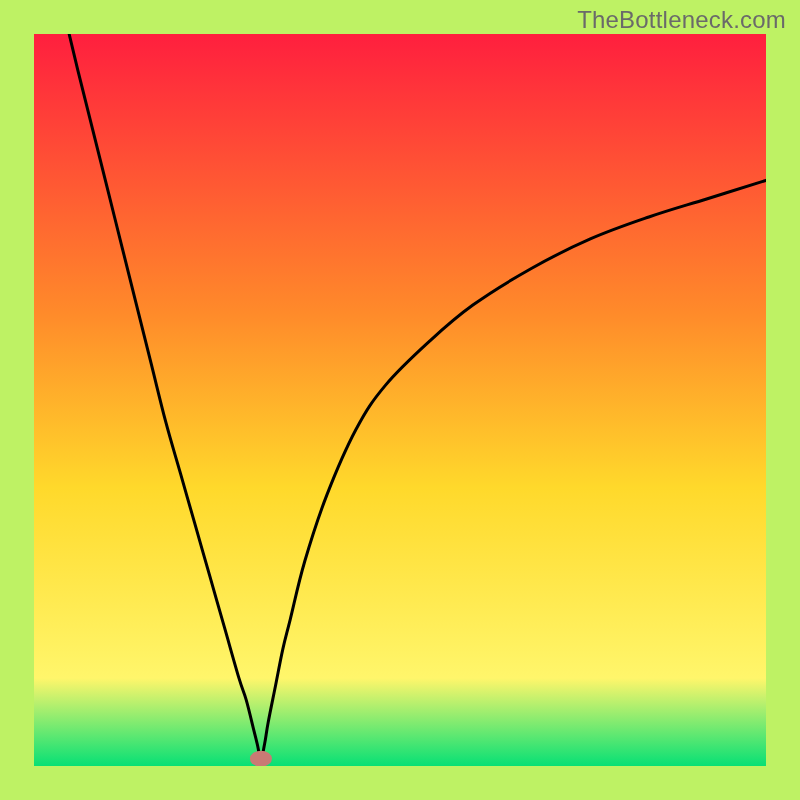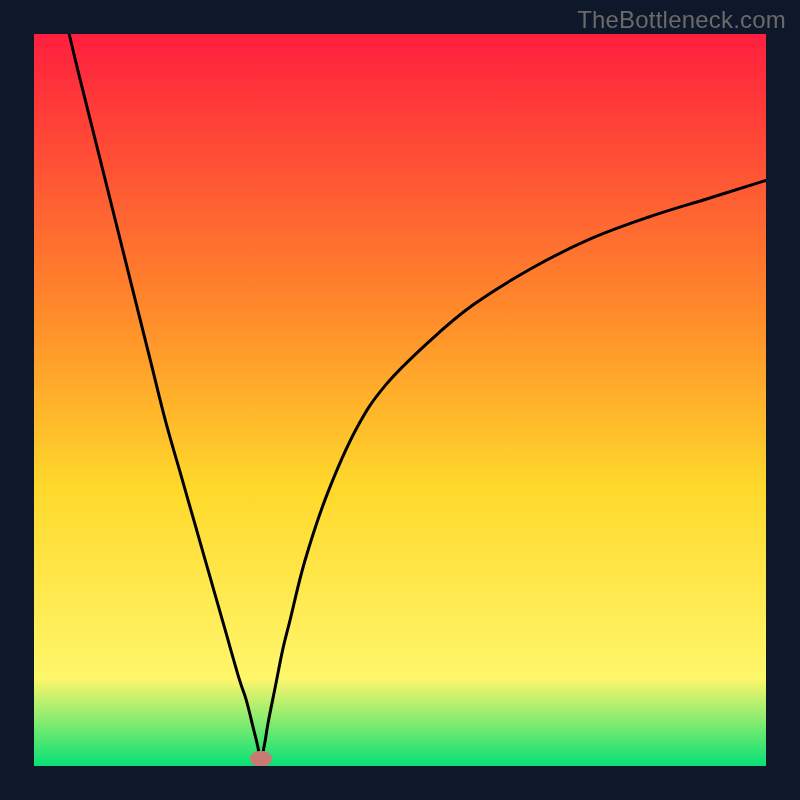--- a/index.html
+++ b/index.html
@@ -8,21 +8,21 @@
     width: 800px;
     height: 800px;
     background: #000;
     overflow: hidden;
     font-family: Arial, Helvetica, sans-serif;
   }
   .frame {
     position: absolute;
     top: 0; left: 0;
     width: 800px; height: 800px;
-    background: #0f172a;
+    background: #bef264;
   }
   .plot-area {
     position: absolute;
     left: 34px;
     top: 34px;
     width: 732px;
     height: 732px;
     overflow: hidden;
   }
   .watermark {

